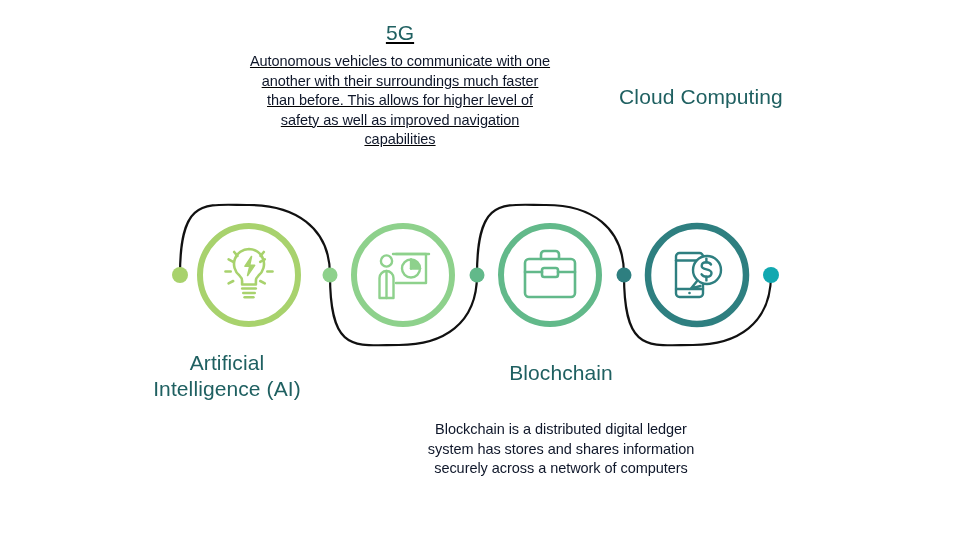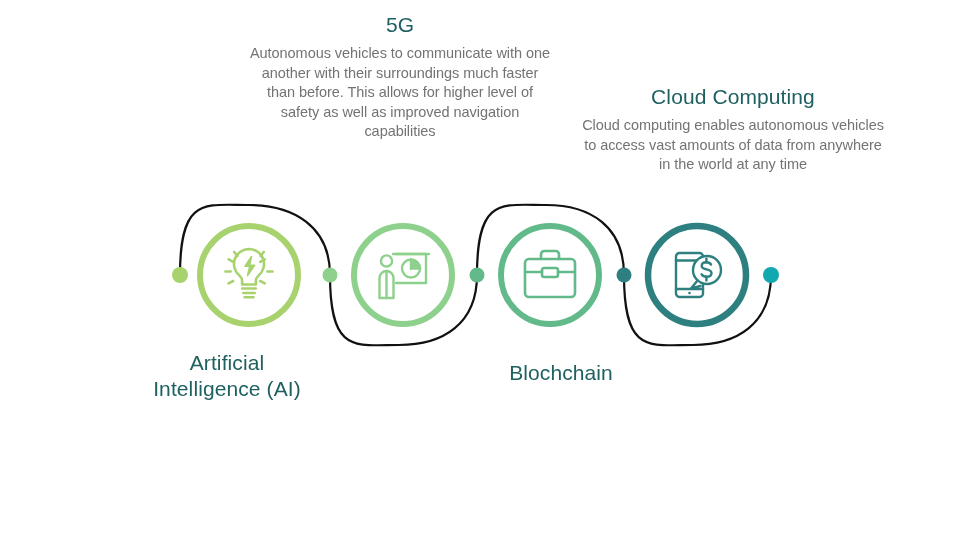--- a/index.html
+++ b/index.html
@@ -36,30 +36,30 @@
   }
   .block .heading {
     color: #1f6061;
     font-size: 21px;
     line-height: 26px;
     margin: 0 0 4px 0;
     font-weight: normal;
     letter-spacing: .1px;
   }
   .block .body {
-    color: #737373;
+    color: #0f172a;
     font-size: 14.5px;
     line-height: 19.5px;
     margin: 0;
     letter-spacing: -.05px;
   }
 
   
-  #block-5g      { left: 248px; top: 12px;  width: 304px; }
-  #block-cloud   { left: 580px; top: 84px;  width: 306px; }
+  #block-5g      { left: 248px; top: 20px;  width: 304px; text-decoration: underline; }
+  #block-cloud   { left: 548px; top: 84px;  width: 306px; }
   
   #block-ai      { left: 77px;  top: 350px; width: 300px; }
   #block-chain   { left: 418px; top: 360px; width: 286px; }
 
   #block-5g .heading     { margin-bottom: 6px; }
   #block-cloud .heading  { margin-bottom: 6px; }
   #block-ai .heading     { margin-bottom: 9px; }
   #block-chain .heading  { margin-bottom: 34px; }
 </style>
 </head>
@@ -170,27 +170,27 @@
     </g>
   </svg>
 
   <div class="block" id="block-5g">
     <h2 class="heading">5G</h2>
     <p class="body">Autonomous vehicles to communicate with one another with their surroundings much faster than before. This allows for higher level of safety as well as improved navigation capabilities</p>
   </div>
 
   <div class="block" id="block-cloud">
     <h2 class="heading">Cloud Computing</h2>
-    <p class="body">Cloud computing enables autonomous vehicles to access vast amounts of data from anywhere in the world at any time</p>
   </div>
 
   <div class="block" id="block-ai">
     <h2 class="heading">
       <span>Artificial</span><br>
       <span>Intelligence (AI)</span>
     </h2>
   </div>
 
   <div class="block" id="block-chain">
     <h2 class="heading">Blochchain</h2>
+    <p class="body">Blockchain is a distributed digital ledger system has stores and shares information securely across a network of computers</p>
   </div>
 
 </div>
 
 </body></html>

